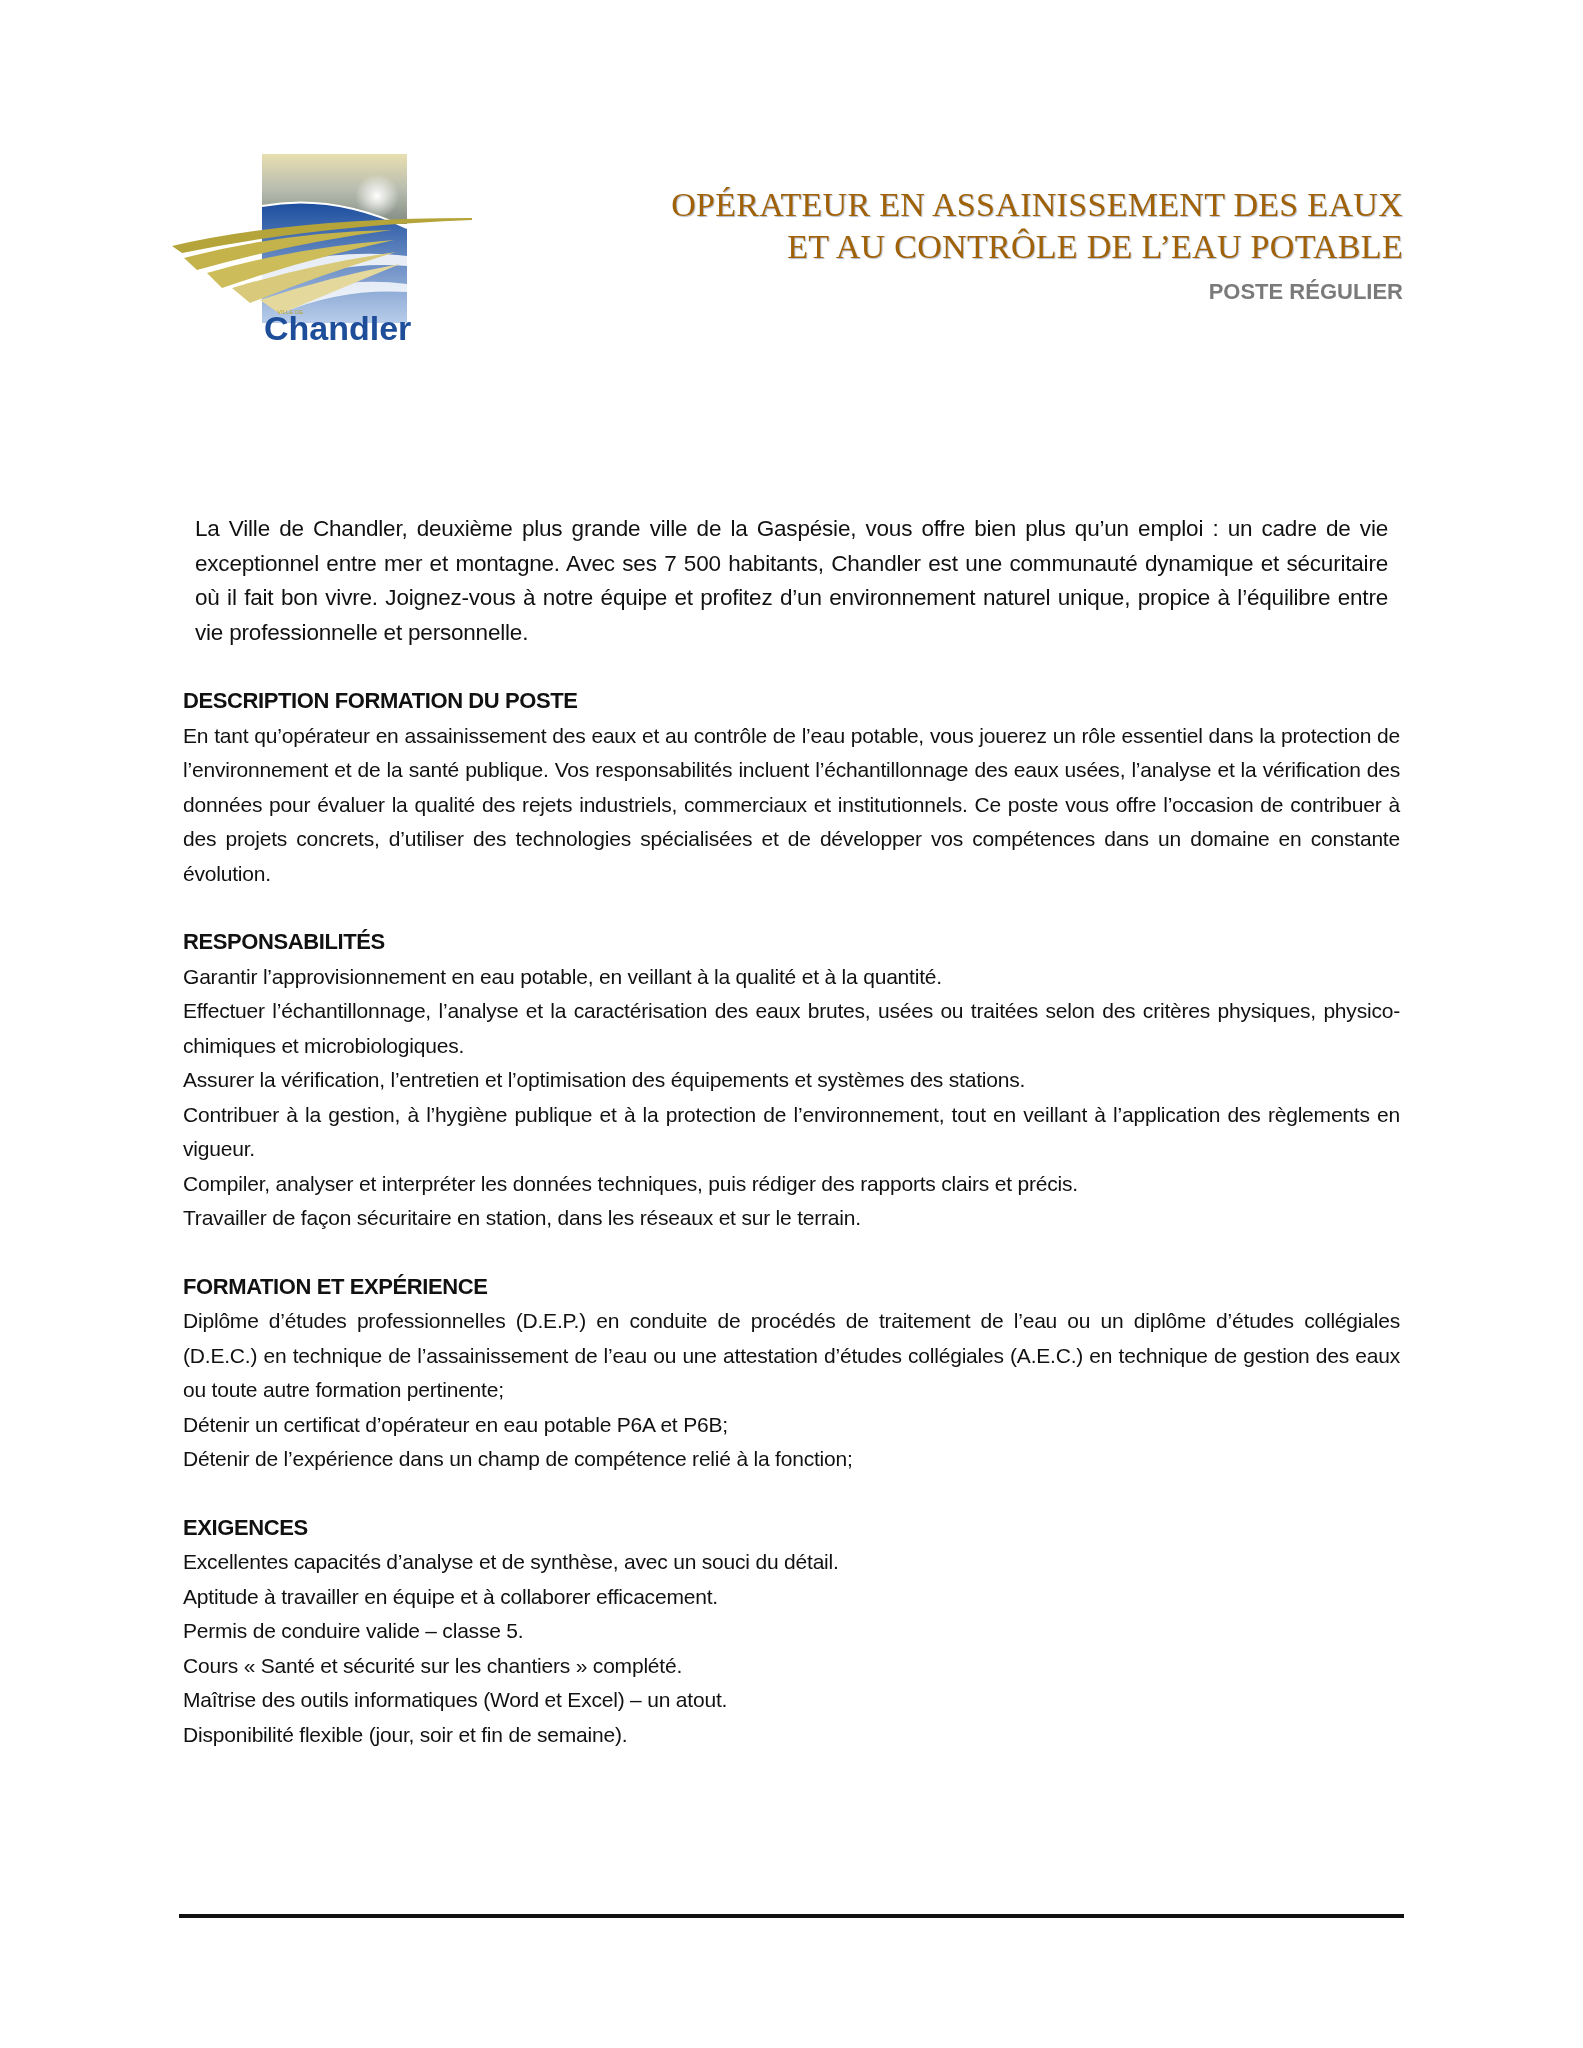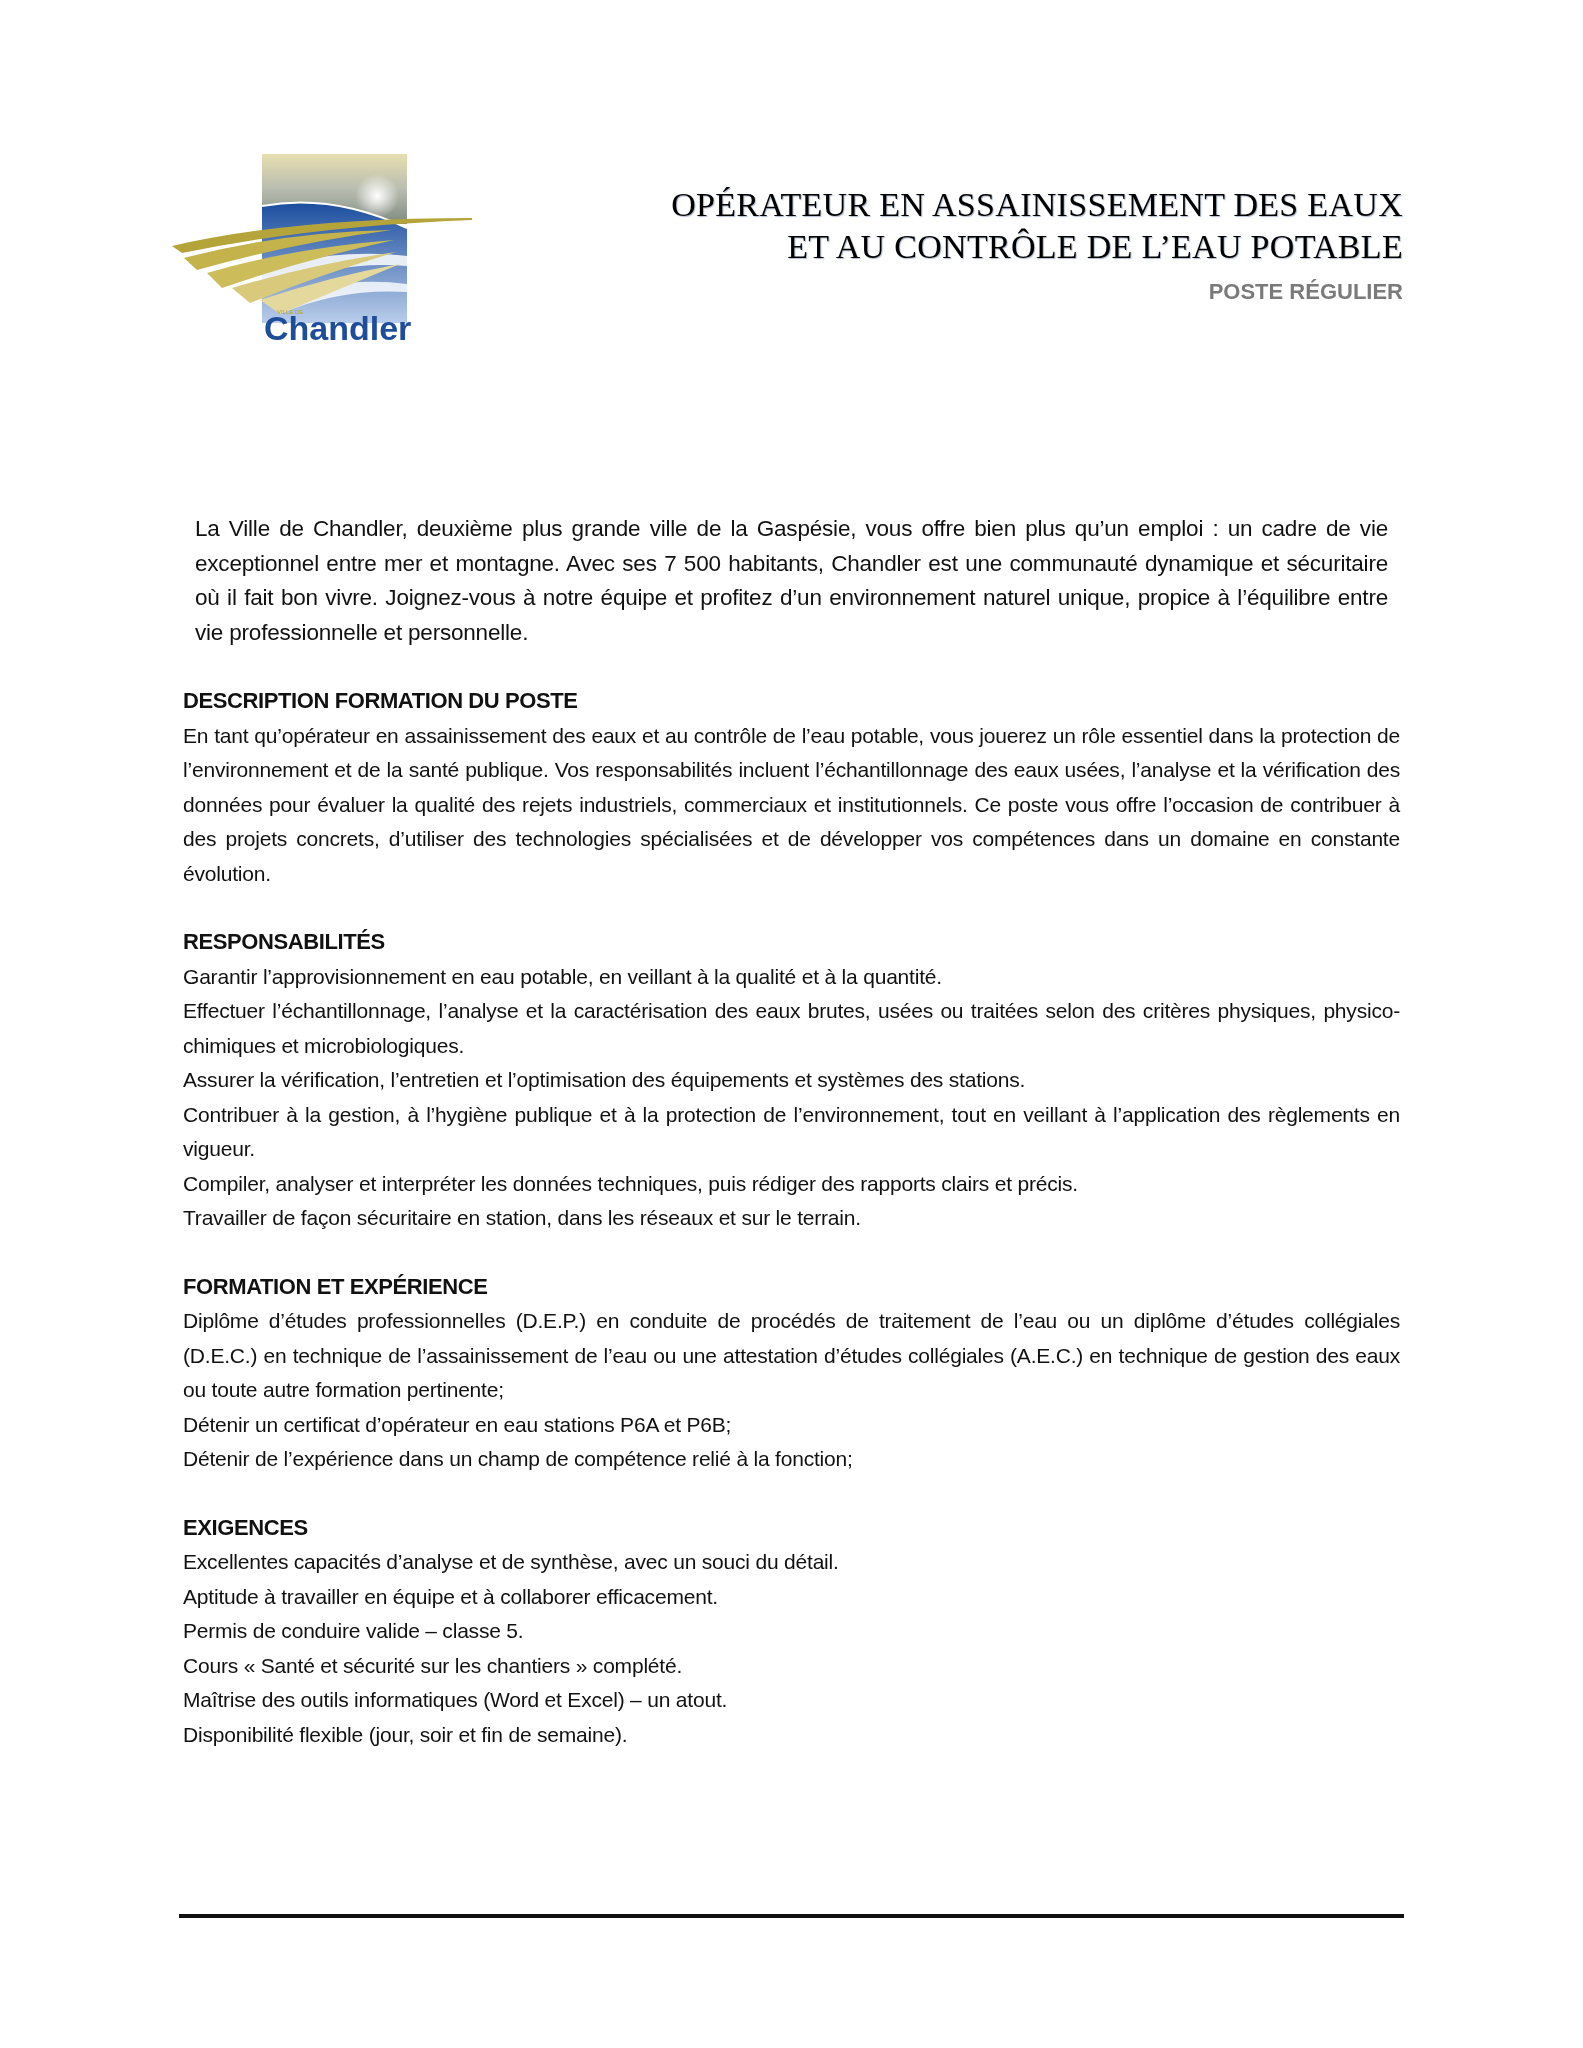--- a/index.html
+++ b/index.html
@@ -3,21 +3,21 @@
   <meta charset="utf-8">
   <style>
     html, body { margin: 0; padding: 0; background: #ffffff; }
     body {
       width: 1583px; height: 2048px; position: relative; overflow: hidden;
       font-family: "Liberation Sans", sans-serif; color: #111111;
     }
     .logo { position: absolute; left: 172px; top: 148px; width: 340px; height: 200px; }
     .title-block { position: absolute; right: 180px; top: 184px; text-align: right; }
     .title-line {
-      font-family: "Liberation Serif", serif; font-size: 34px; color: #000000;
+      font-family: "Liberation Serif", serif; font-size: 34px; color: #a16207;
       letter-spacing: 0.3px; line-height: 42px;
       text-shadow: 1px 1px 1px rgba(80,100,140,0.45);
     }
     .subtitle {
       font-family: "Liberation Sans", sans-serif; font-weight: bold; font-size: 22px;
       color: #7a7a7a; margin-top: 10px; line-height: 28px;
     }
     .content { position: absolute; left: 183px; top: 500px; width: 1217px; }
     .para {
       font-size: 22.5px; line-height: 34.5px; text-align: justify; margin: 12px;
@@ -87,21 +87,21 @@
     <p class="line">Effectuer l’échantillonnage, l’analyse et la caractérisation des eaux brutes, usées ou traitées selon des critères physiques, physico-chimiques et microbiologiques.</p>
     <p class="line">Assurer la vérification, l’entretien et l’optimisation des équipements et systèmes des stations.</p>
     <p class="line">Contribuer à la gestion, à l’hygiène publique et à la protection de l’environnement, tout en veillant à l’application des règlements en vigueur.</p>
     <p class="line">Compiler, analyser et interpréter les données techniques, puis rédiger des rapports clairs et précis.</p>
     <p class="line">Travailler de façon sécuritaire en station, dans les réseaux et sur le terrain.</p>
   </div>
 
   <div class="section">
     <p class="section-title">FORMATION ET EXPÉRIENCE</p>
     <p class="line">Diplôme d’études professionnelles (D.E.P.) en conduite de procédés de traitement de l’eau ou un diplôme d’études collégiales (D.E.C.) en technique de l’assainissement de l’eau ou une attestation d’études collégiales (A.E.C.) en technique de gestion des eaux ou toute autre formation pertinente;</p>
-    <p class="line">Détenir un certificat d’opérateur en eau stations P6A et P6B;</p>
+    <p class="line">Détenir un certificat d’opérateur en eau potable P6A et P6B;</p>
     <p class="line">Détenir de l’expérience dans un champ de compétence relié à la fonction;</p>
   </div>
 
   <div class="section">
     <p class="section-title">EXIGENCES</p>
     <p class="line">Excellentes capacités d’analyse et de synthèse, avec un souci du détail.</p>
     <p class="line">Aptitude à travailler en équipe et à collaborer efficacement.</p>
     <p class="line">Permis de conduire valide – classe 5.</p>
     <p class="line">Cours « Santé et sécurité sur les chantiers » complété.</p>
     <p class="line">Maîtrise des outils informatiques (Word et Excel) – un atout.</p>

